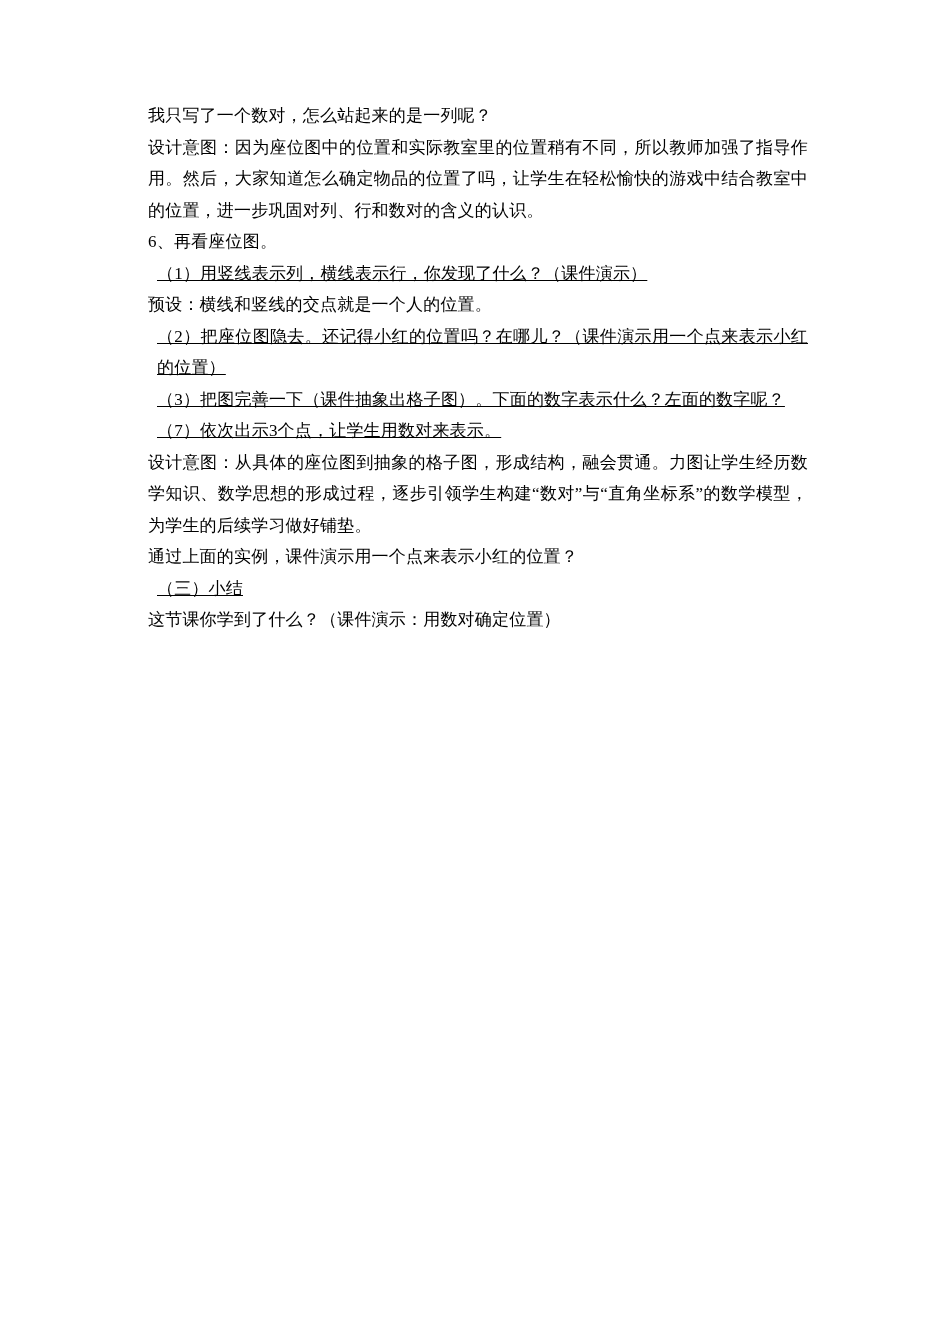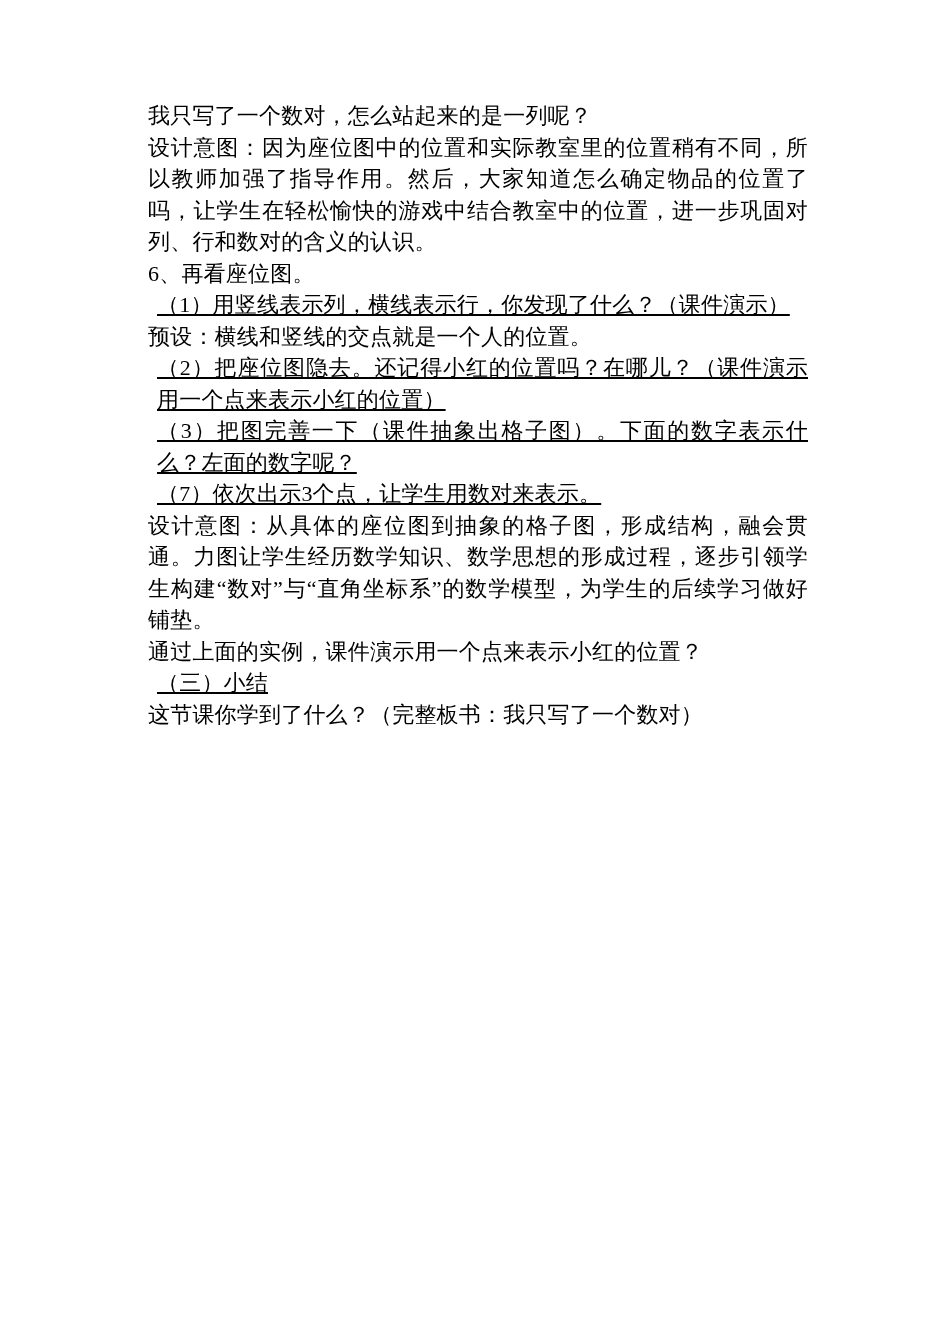--- a/index.html
+++ b/index.html
@@ -18,21 +18,21 @@
     width: 950px;
     height: 1344px;
     box-sizing: border-box;
     padding: 100px 148px 0 148px;
     background: #ffffff;
   }
   .doc-body {
     width: 660px;
   }
   .para {
-    font-size: 22px;
+    font-size: 17px;
     line-height: 31.5px;
     text-align: justify;
     text-justify: inter-ideograph;
     margin: 0;
     letter-spacing: 0.2px;
   }
   .pad-left {
     padding-left: 9px;
     text-decoration: underline;
   }
@@ -46,15 +46,15 @@
     <p class="para">设计意图：因为座位图中的位置和实际教室里的位置稍有不同，所以教师加强了指导作用。然后，大家知道怎么确定物品的位置了吗，让学生在轻松愉快的游戏中结合教室中的位置，进一步巩固对列、行和数对的含义的认识。</p>
     <p class="para">6、再看座位图。</p>
     <p class="para pad-left">（1）用竖线表示列，横线表示行，你发现了什么？（课件演示）</p>
     <p class="para">预设：横线和竖线的交点就是一个人的位置。</p>
     <p class="para pad-left">（2）把座位图隐去。还记得小红的位置吗？在哪儿？（课件演示用一个点来表示小红的位置）</p>
     <p class="para pad-left">（3）把图完善一下（课件抽象出格子图）。下面的数字表示什么？左面的数字呢？</p>
     <p class="para pad-left">（7）依次出示3个点，让学生用数对来表示。</p>
     <p class="para">设计意图：从具体的座位图到抽象的格子图，形成结构，融会贯通。力图让学生经历数学知识、数学思想的形成过程，逐步引领学生构建“数对”与“直角坐标系”的数学模型，为学生的后续学习做好铺垫。</p>
     <p class="para">通过上面的实例，课件演示用一个点来表示小红的位置？</p>
     <p class="para pad-left">（三）小结</p>
-    <p class="para">这节课你学到了什么？（完整板书：我只写了一个数对）</p>
+    <p class="para">这节课你学到了什么？（课件演示：用数对确定位置）</p>
   </div>
 </div>
 
 </body></html>

